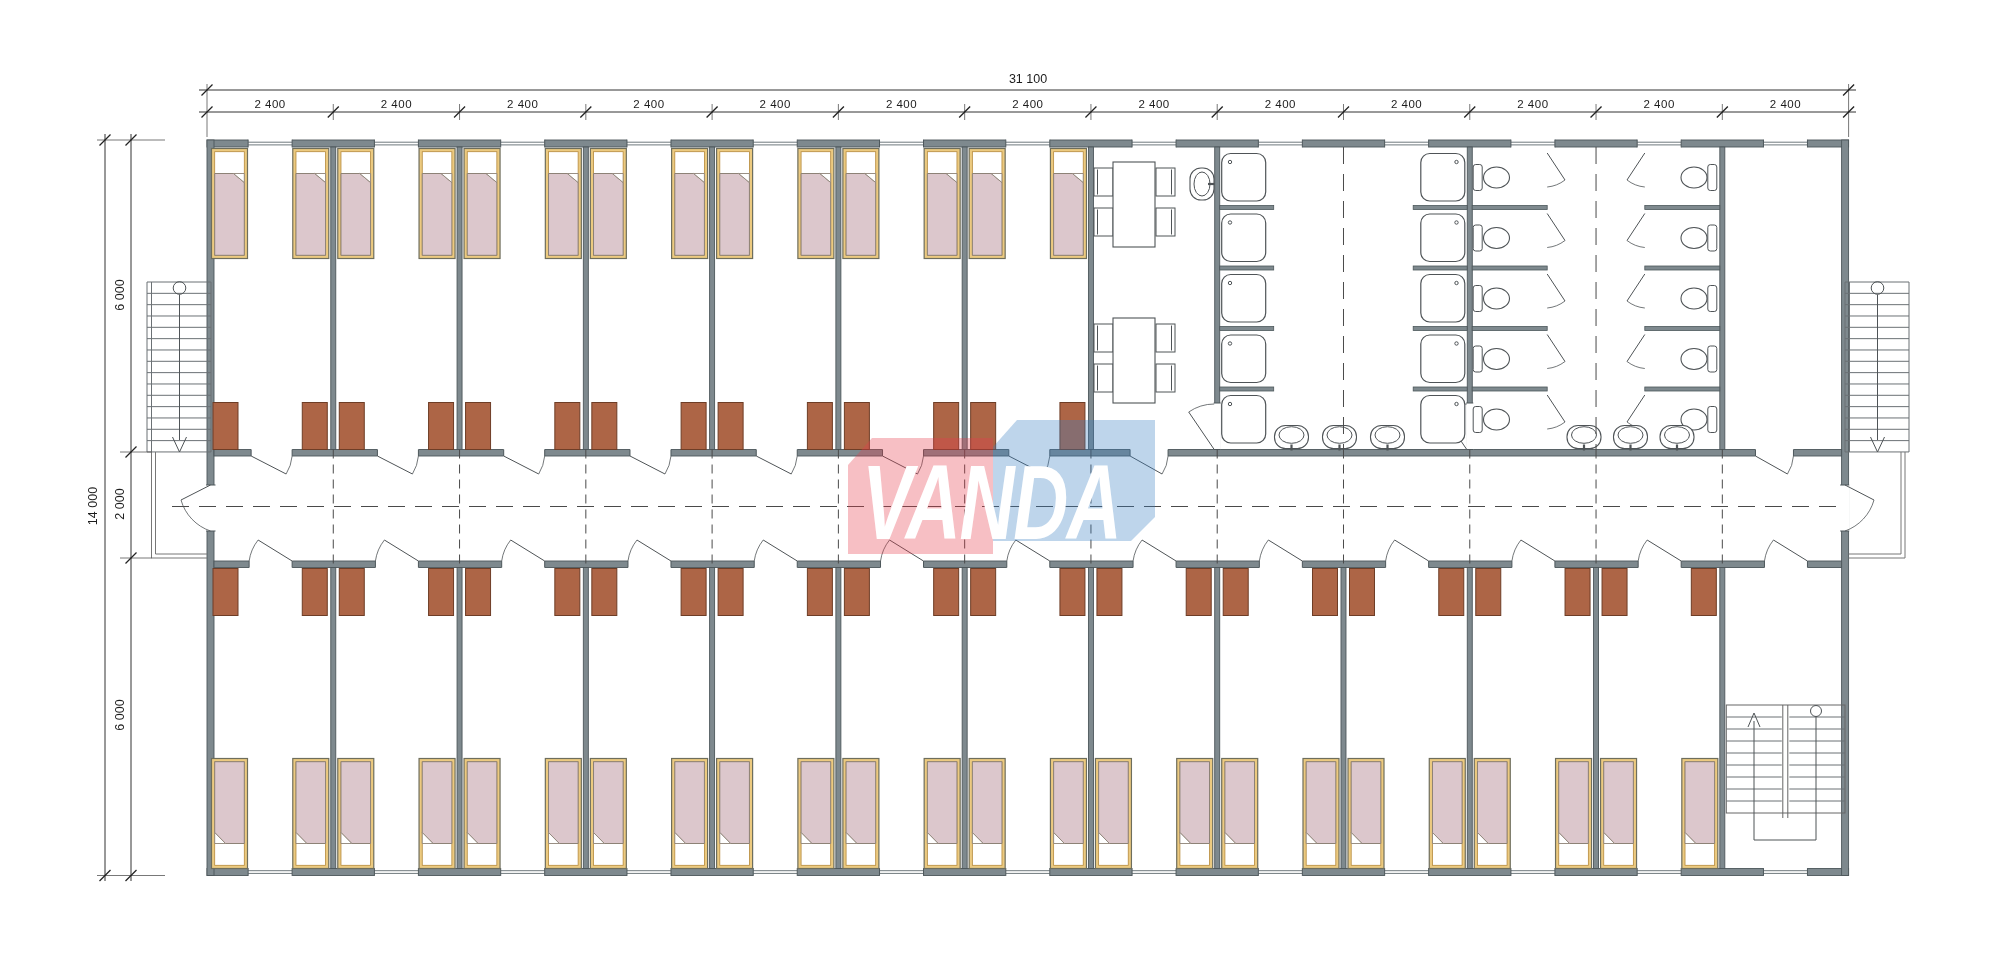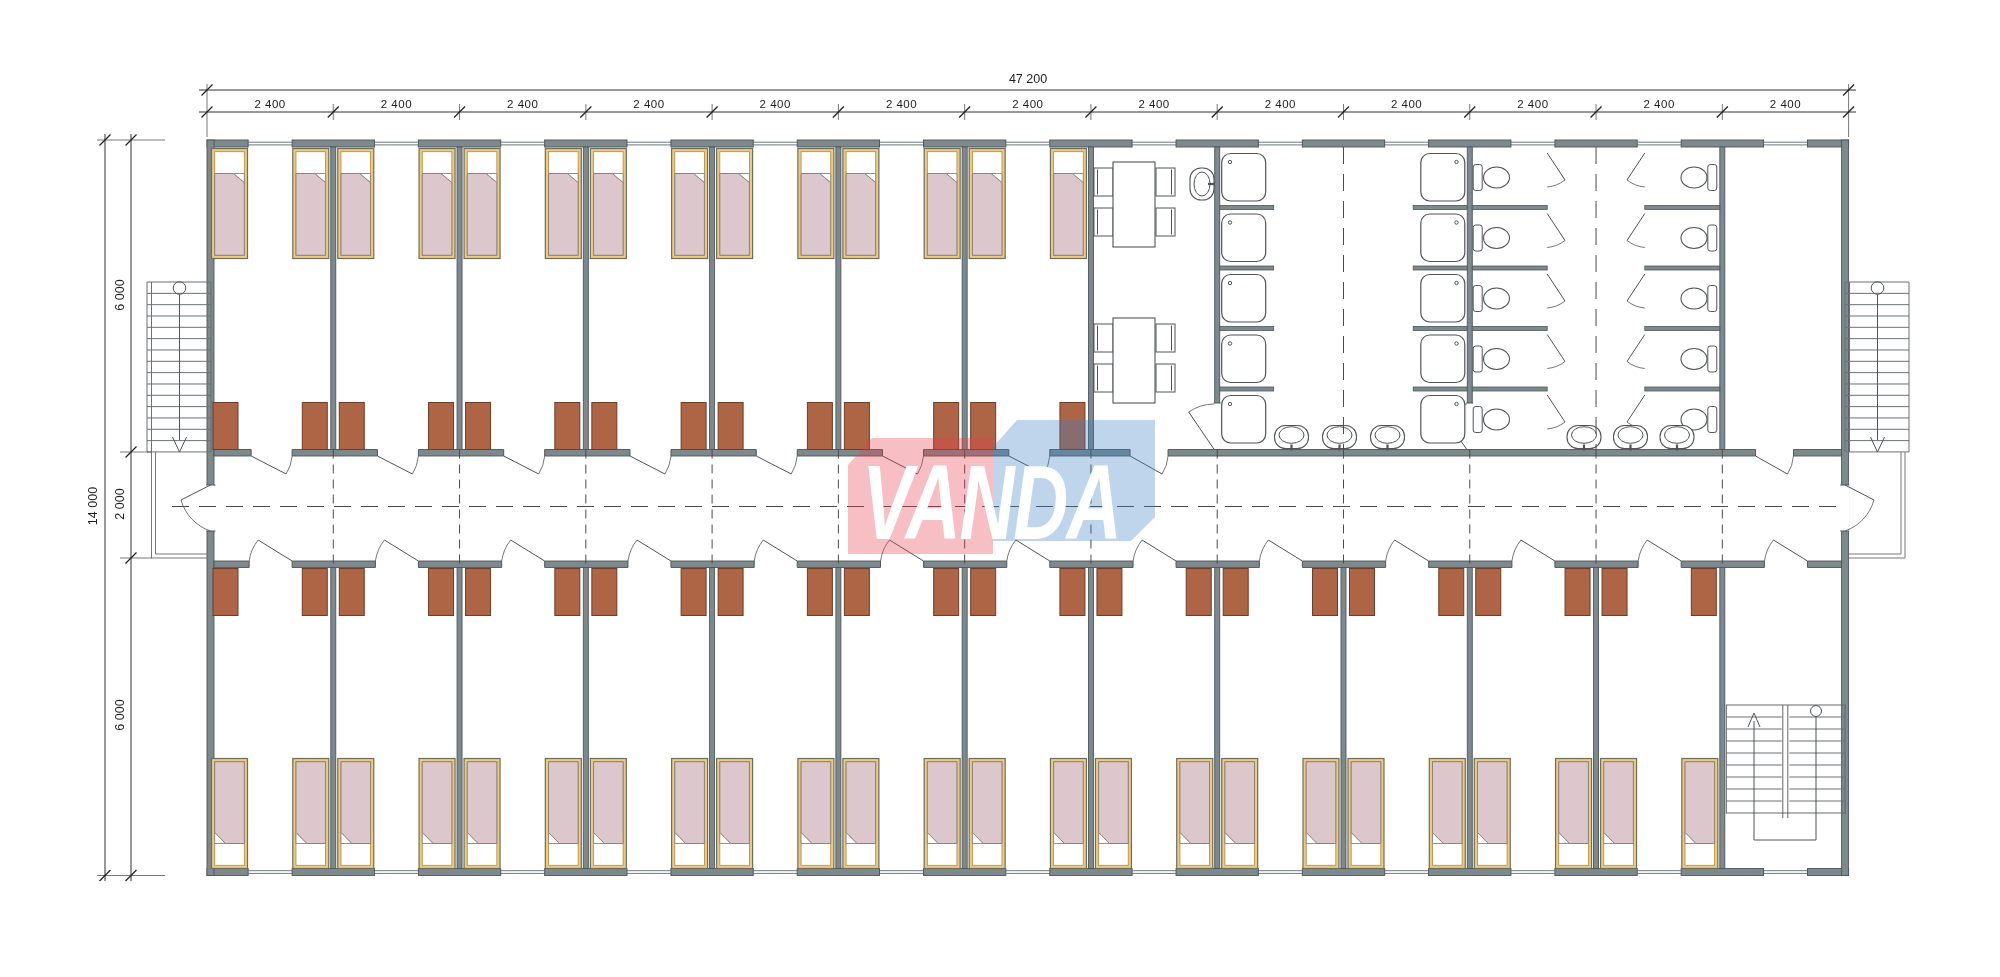--- a/index.html
+++ b/index.html
@@ -755,21 +755,21 @@
       <line x1="125.5" y1="457.5" x2="136.5" y2="446.5" stroke="#222" stroke-width="1.3"></line>
       <line x1="125.5" y1="563.5" x2="136.5" y2="552.5" stroke="#222" stroke-width="1.3"></line>
       <line x1="125.5" y1="881" x2="136.5" y2="870" stroke="#222" stroke-width="1.3"></line>
       <line x1="105" y1="134" x2="105" y2="881" stroke="#333" stroke-width="1"></line>
       <line x1="99.5" y1="145.5" x2="110.5" y2="134.5" stroke="#222" stroke-width="1.3"></line>
       <line x1="99.5" y1="881" x2="110.5" y2="870" stroke="#222" stroke-width="1.3"></line>
       <polygon points="848,554 848,465 872,438 993,438 993,554" fill="rgba(232,62,77,0.33)" stroke="none" stroke-width="0"></polygon>
       <polygon points="993,541 993,447 1017,420 1155,420 1155,517 1131,541" fill="rgba(58,128,194,0.33)" stroke="none" stroke-width="0"></polygon>
     </svg>
 
-  <div class="dim-label hlabel" style="left:978px;top:72px;">47 200</div>
+  <div class="dim-label hlabel" style="left:978px;top:72px;">31 100</div>
 
   <div class="dim-label vlabel" style="left:85px;top:288px;">6 000</div>
   <div class="dim-label vlabel" style="left:85px;top:497px;">2 000</div>
   <div class="dim-label vlabel" style="left:85px;top:708px;">6 000</div>
   <div class="dim-label vlabel" style="left:58px;top:499px;">14 000</div>
 
   <div id="logo-text">VANDA</div>
 </div>
 
 </body></html>

